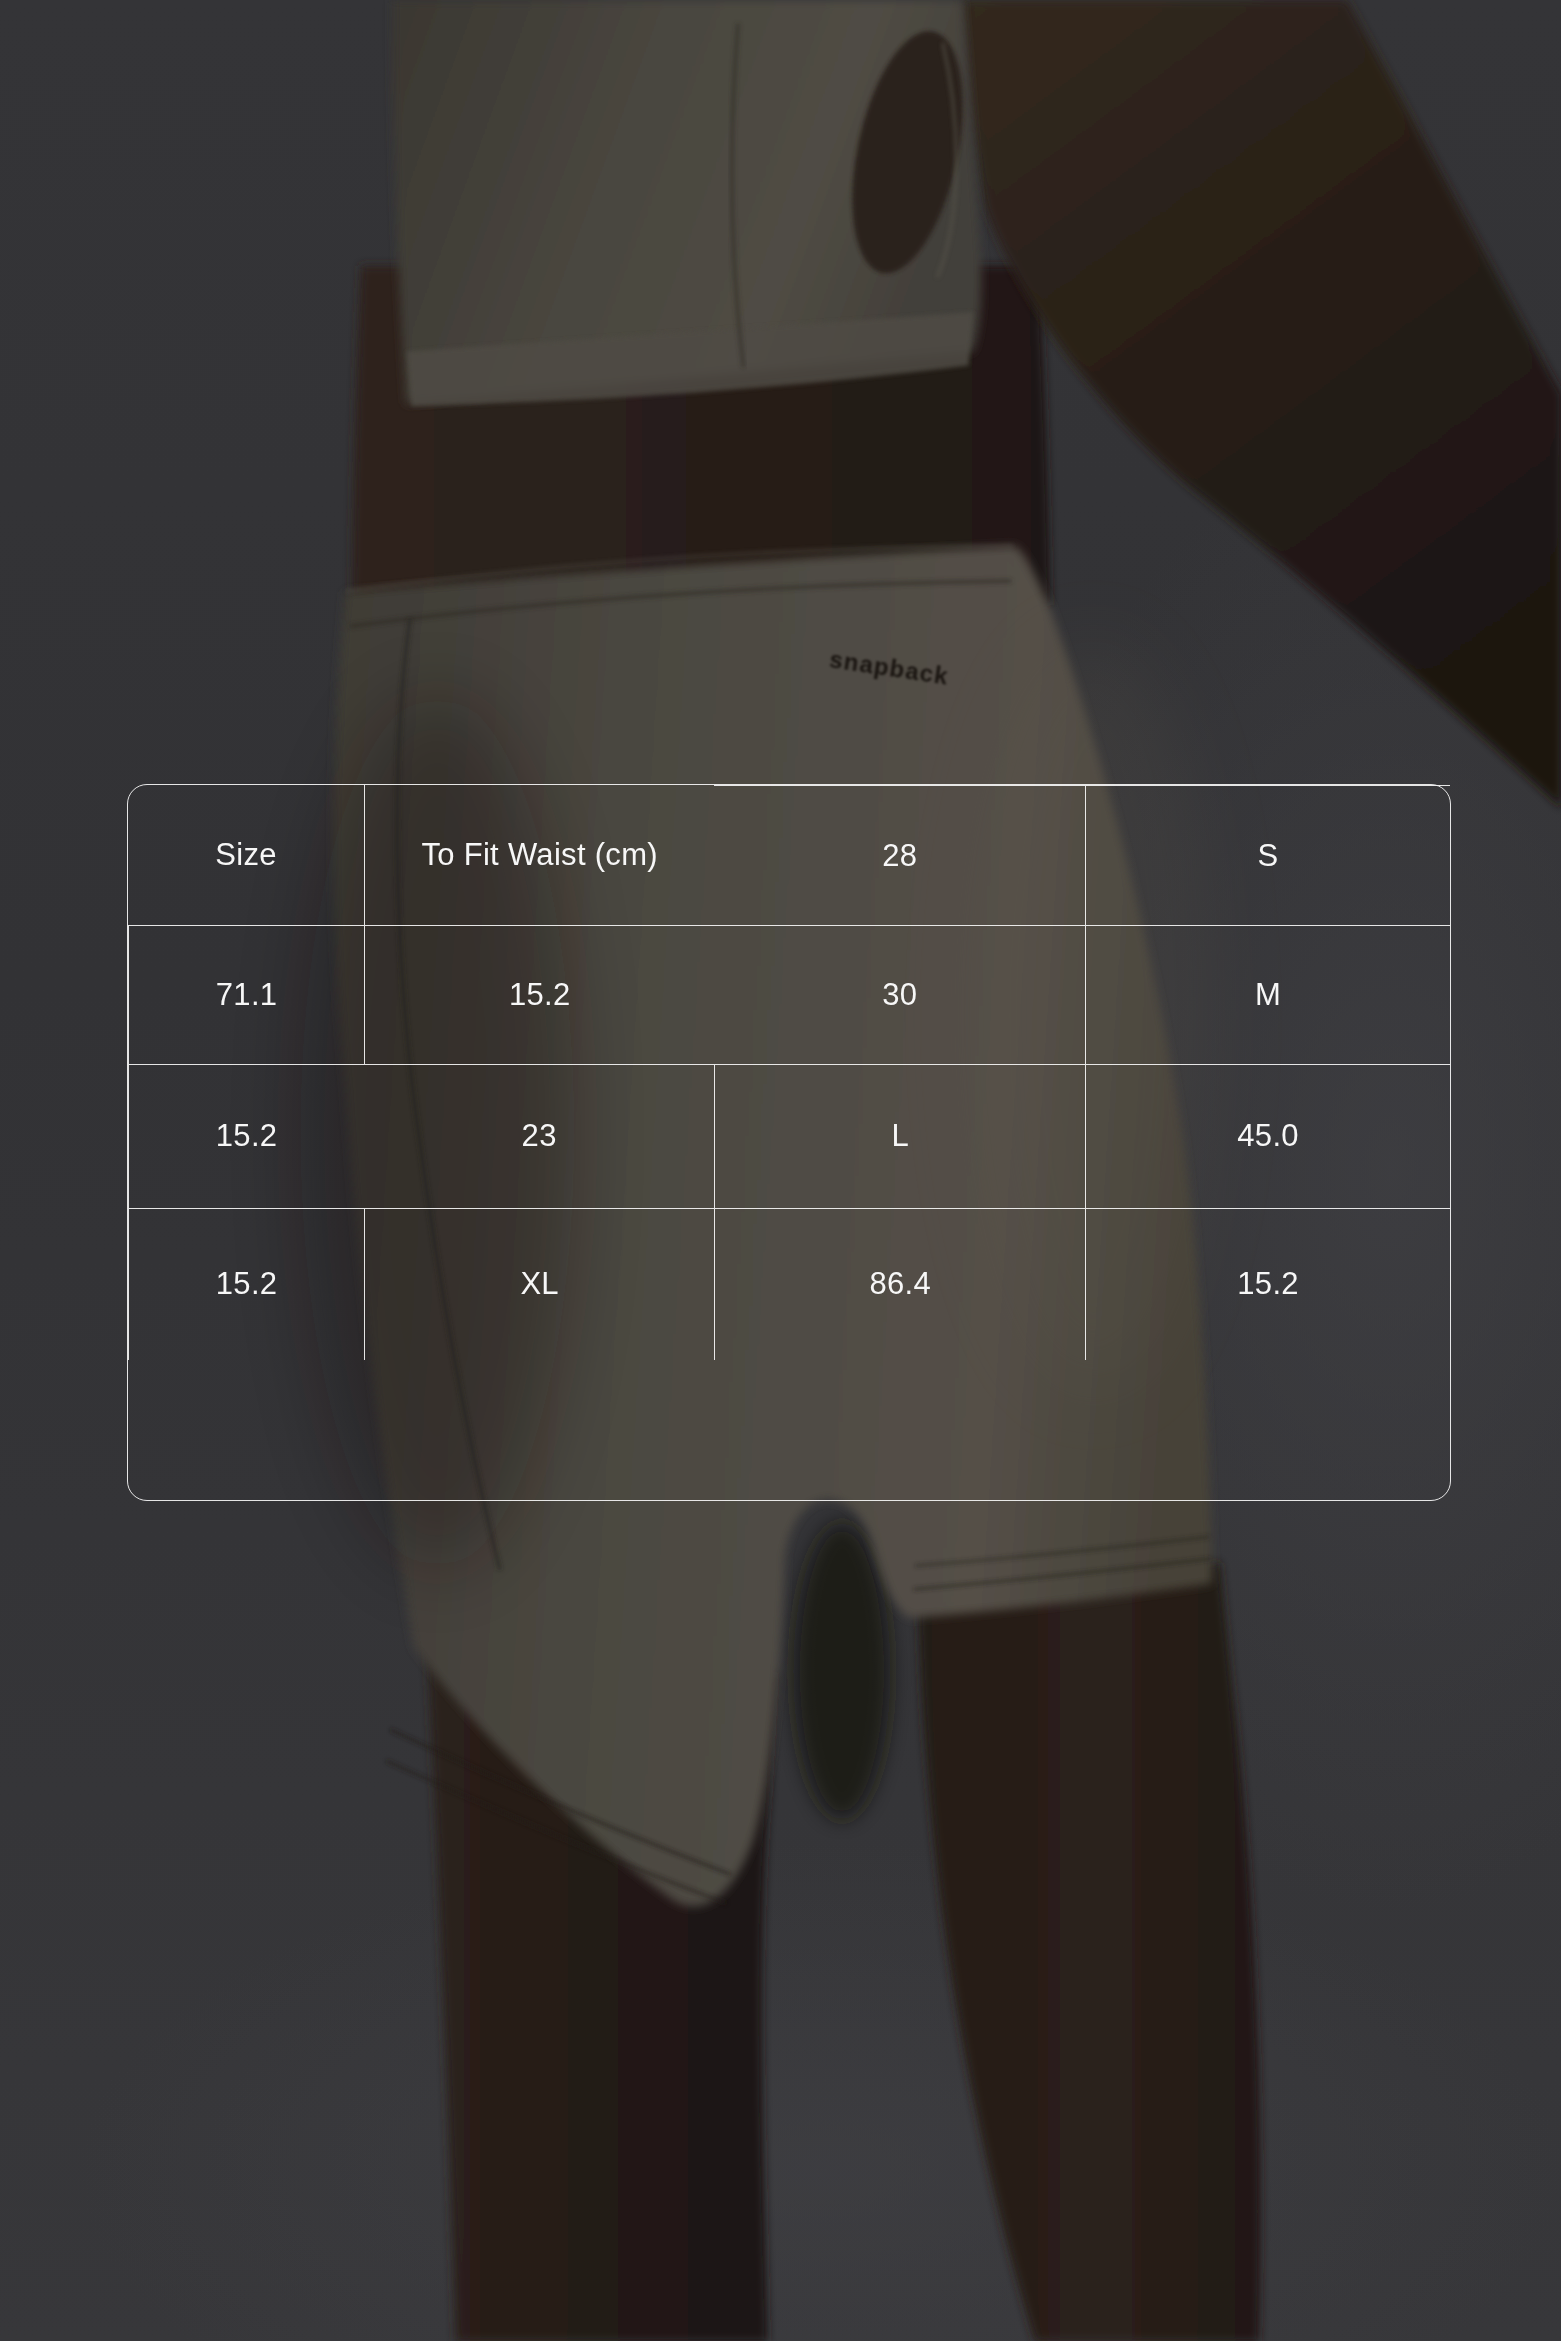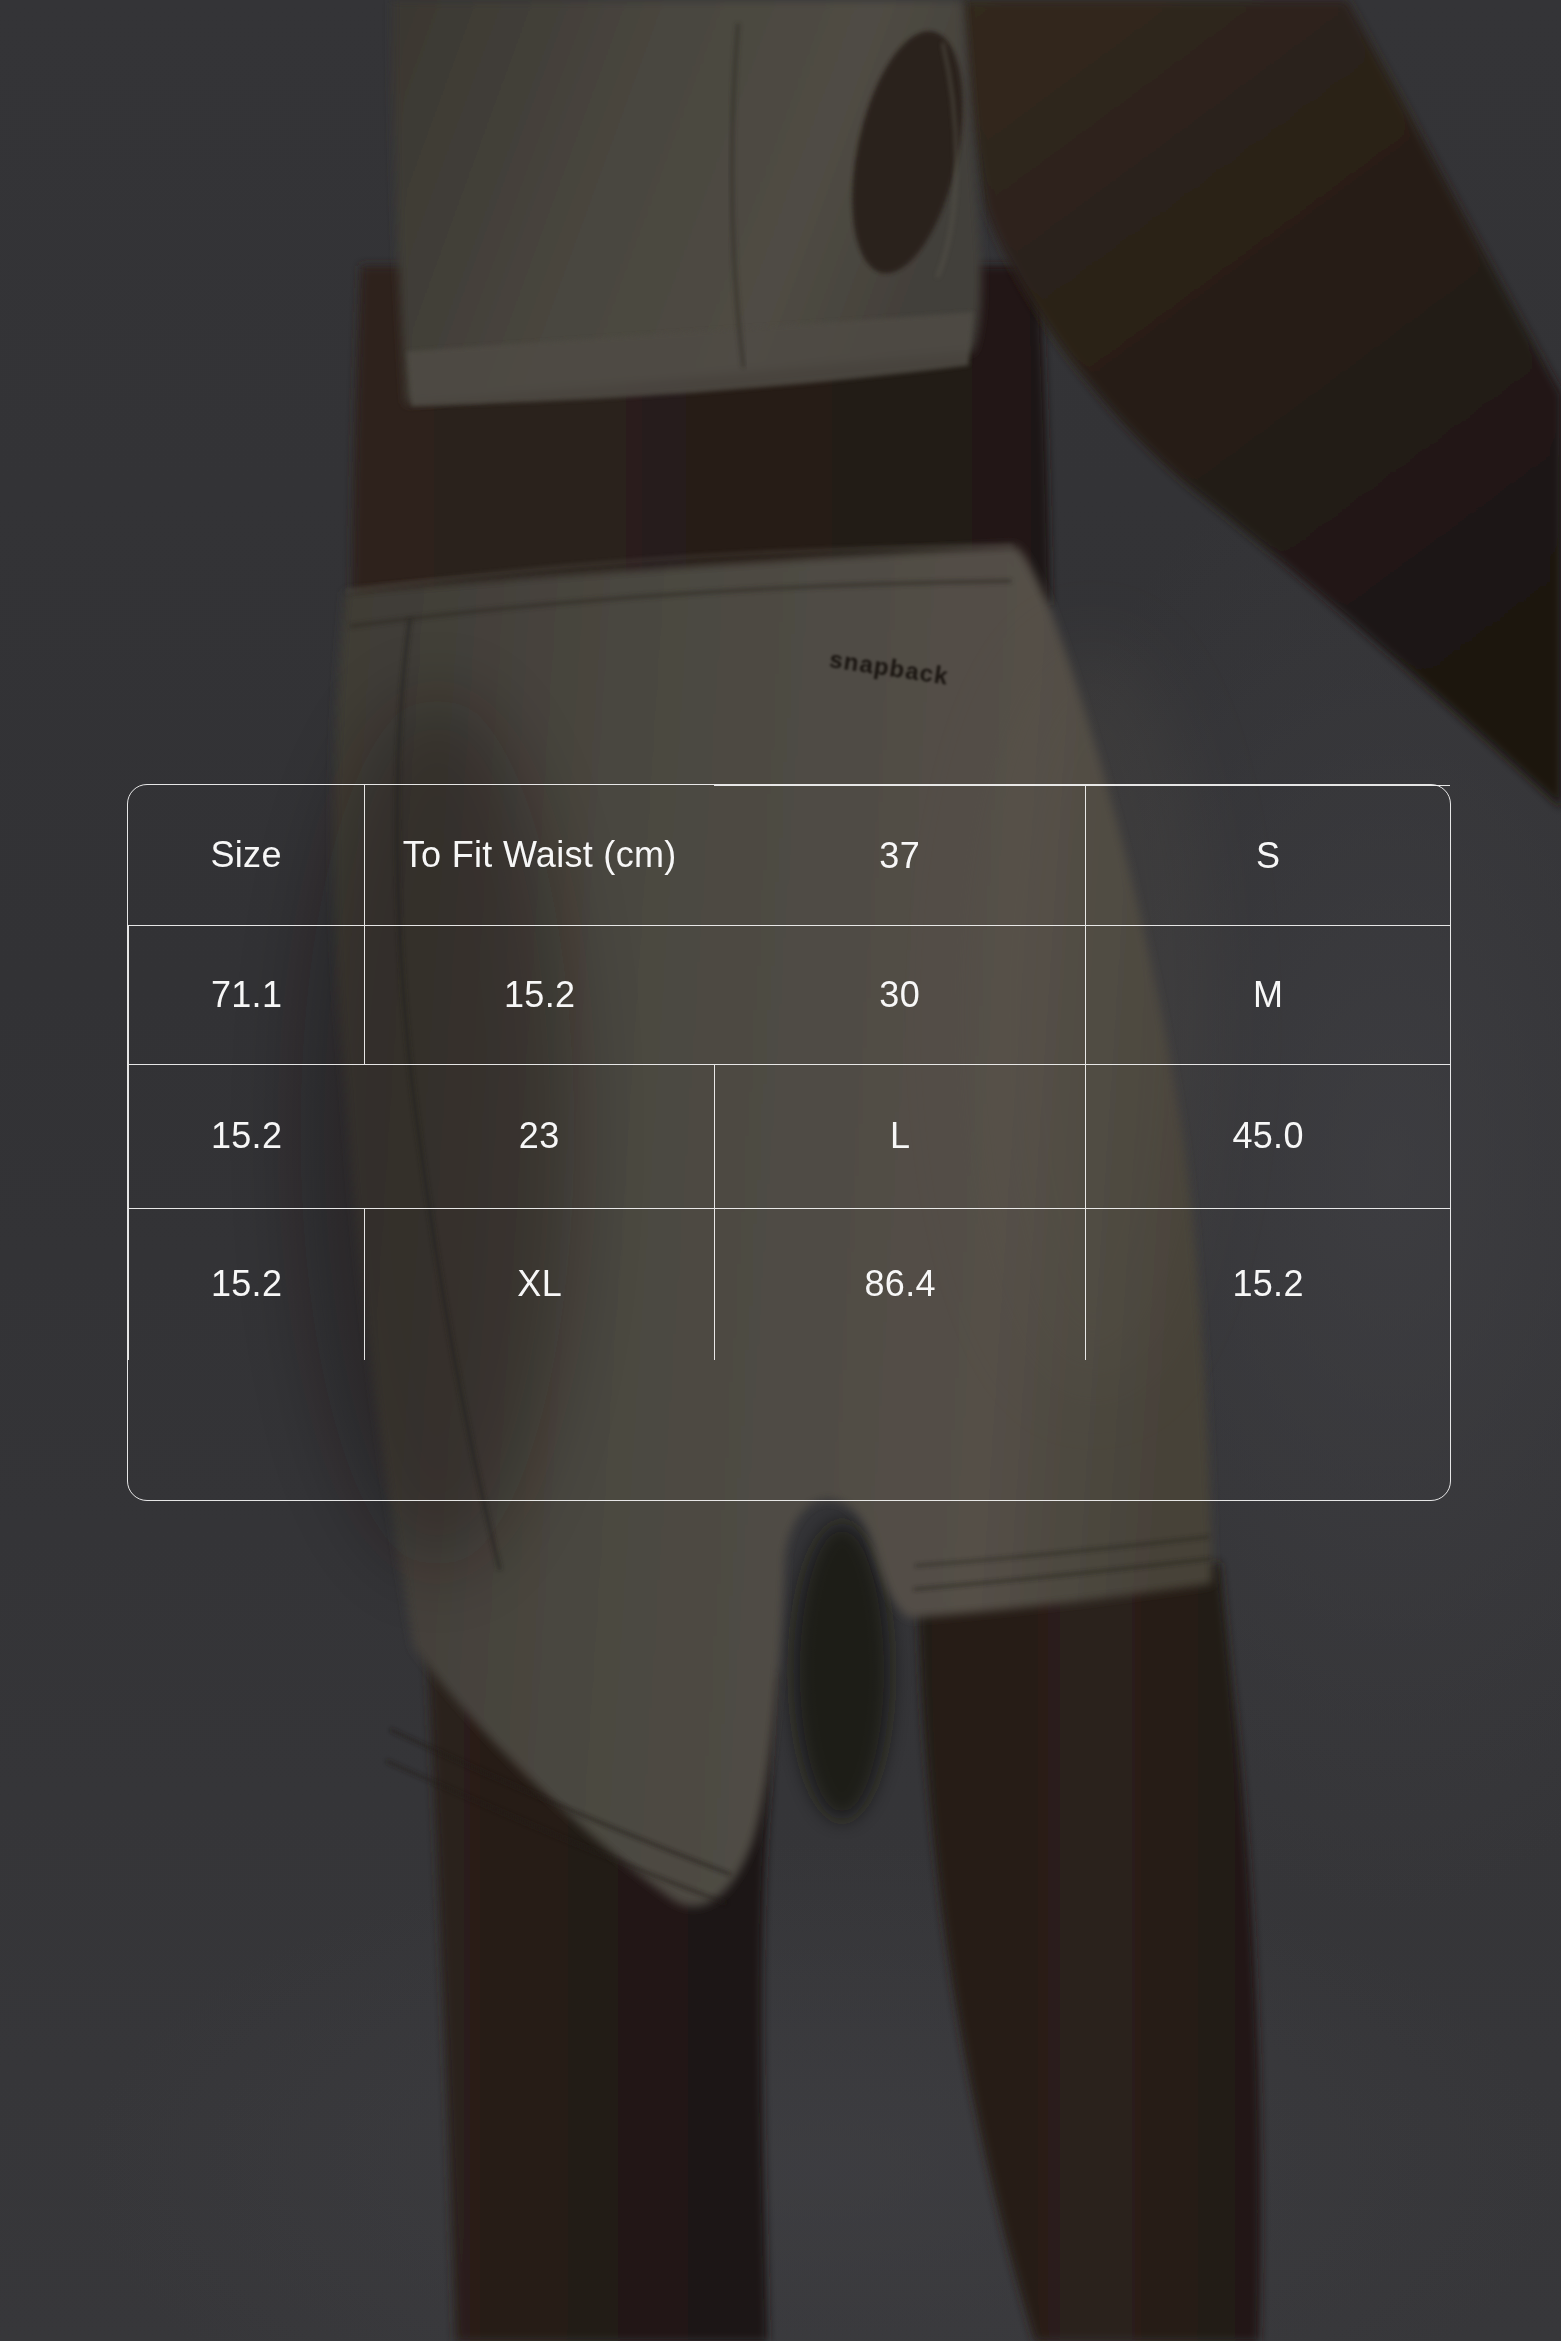--- a/index.html
+++ b/index.html
@@ -25,21 +25,21 @@
     width:1324px;height:717px;
     box-sizing:border-box;
     border:1.6px solid rgba(245,245,245,.92);
     border-radius:20px;
     display:grid;
     grid-template-columns:303fr 449fr 476fr 468fr;
     grid-template-rows:180fr 178fr 185fr 195fr 180fr;
   }
   .cell{
     display:flex;align-items:center;justify-content:center;
-    color:#f7f7f7;font-size:36px;font-weight:400;letter-spacing:0.3px;
+    color:#f7f7f7;font-size:31px;font-weight:400;letter-spacing:0.3px;
     white-space:nowrap;
   }
   .bl{border-left:1.6px solid rgba(245,245,245,.92);}
   .bt{border-top:1.6px solid rgba(245,245,245,.92);}
 </style>
 </head>
 <body>
 
 <div id="stage">
 
@@ -143,21 +143,21 @@
     <path fill="none" stroke="#23201a" stroke-width="4" opacity="0.5" filter="url(#b3)" d="M 1172,2005 C 1300,1995 1428,1982 1548,1968"></path>
   </svg>
 
   <div id="brand-logo">snapback</div>
 
   <div id="size-chart">
 
     <div class="cell">Size</div>
     <div class="cell bl">To Fit Waist (cm)</div>
 
-    <div class="cell bt">37</div>
+    <div class="cell bt">28</div>
     <div class="cell bl bt">S</div>
     <div class="cell bl bt">71.1</div>
     <div class="cell bl bt">15.2</div>
 
     <div class="cell bt">30</div>
     <div class="cell bl bt">M</div>
     <div class="cell bl bt">15.2</div>
 
     <div class="cell bt">23</div>
     <div class="cell bl bt">L</div>

